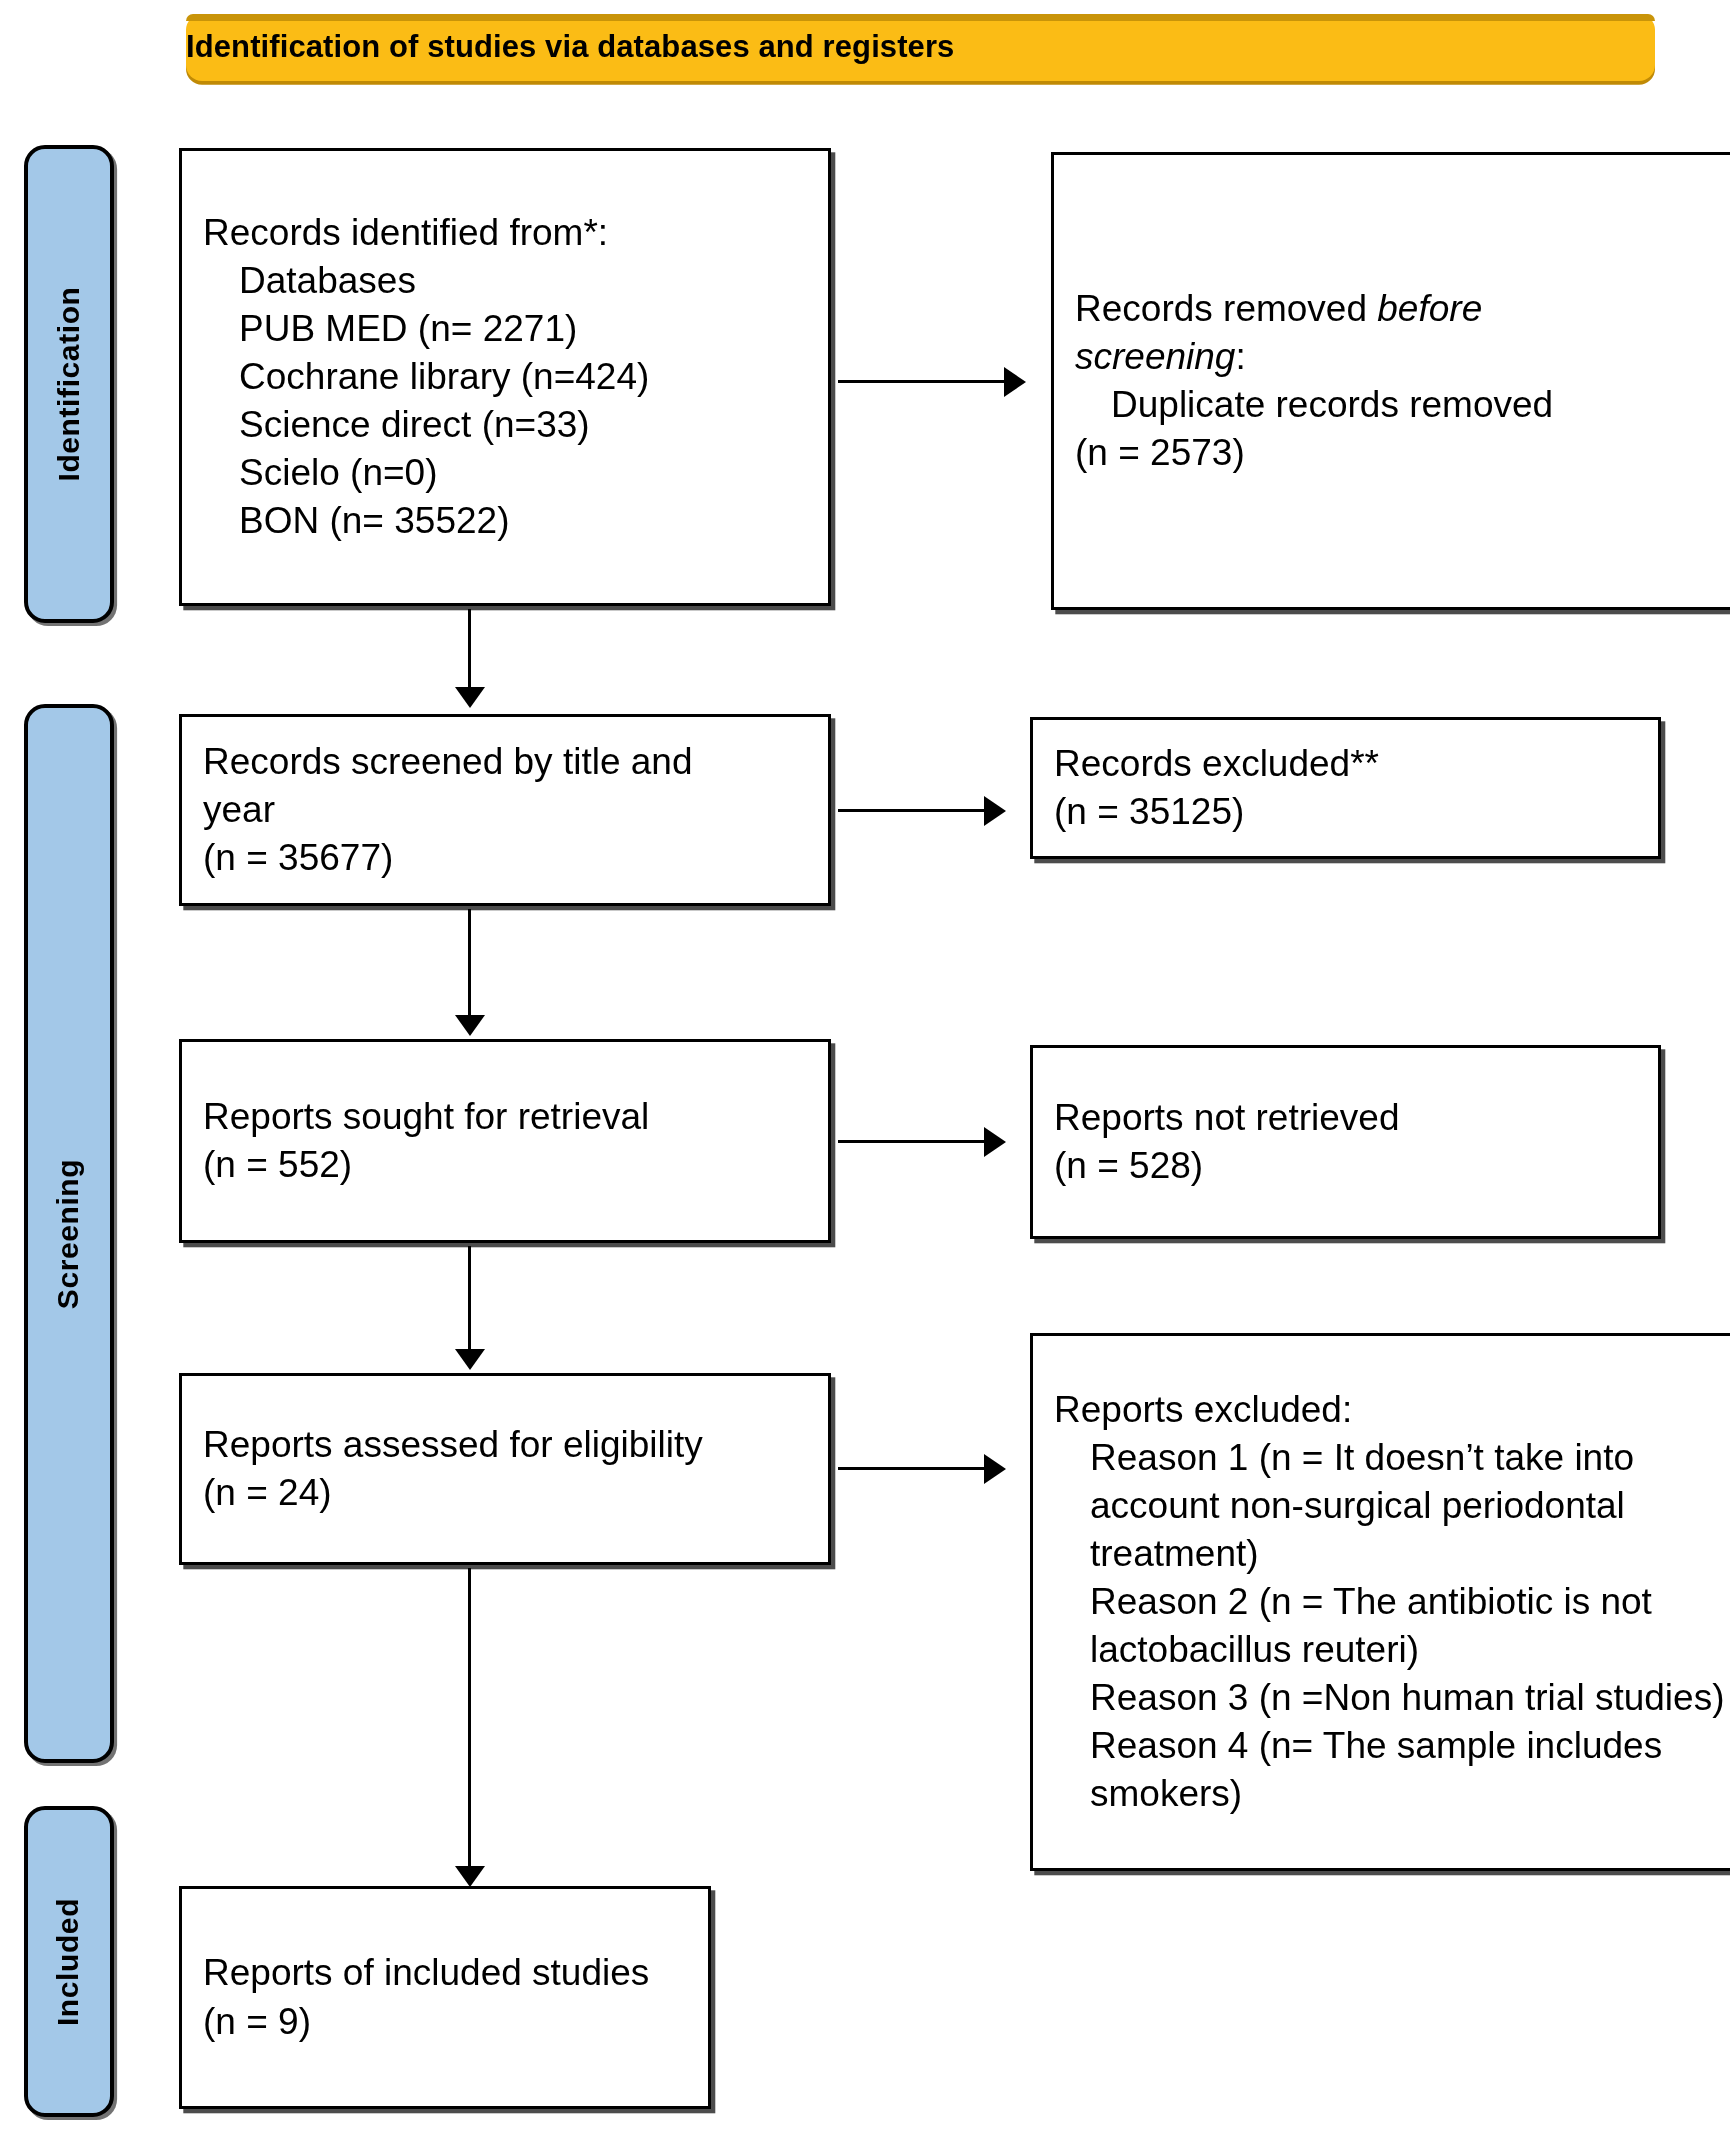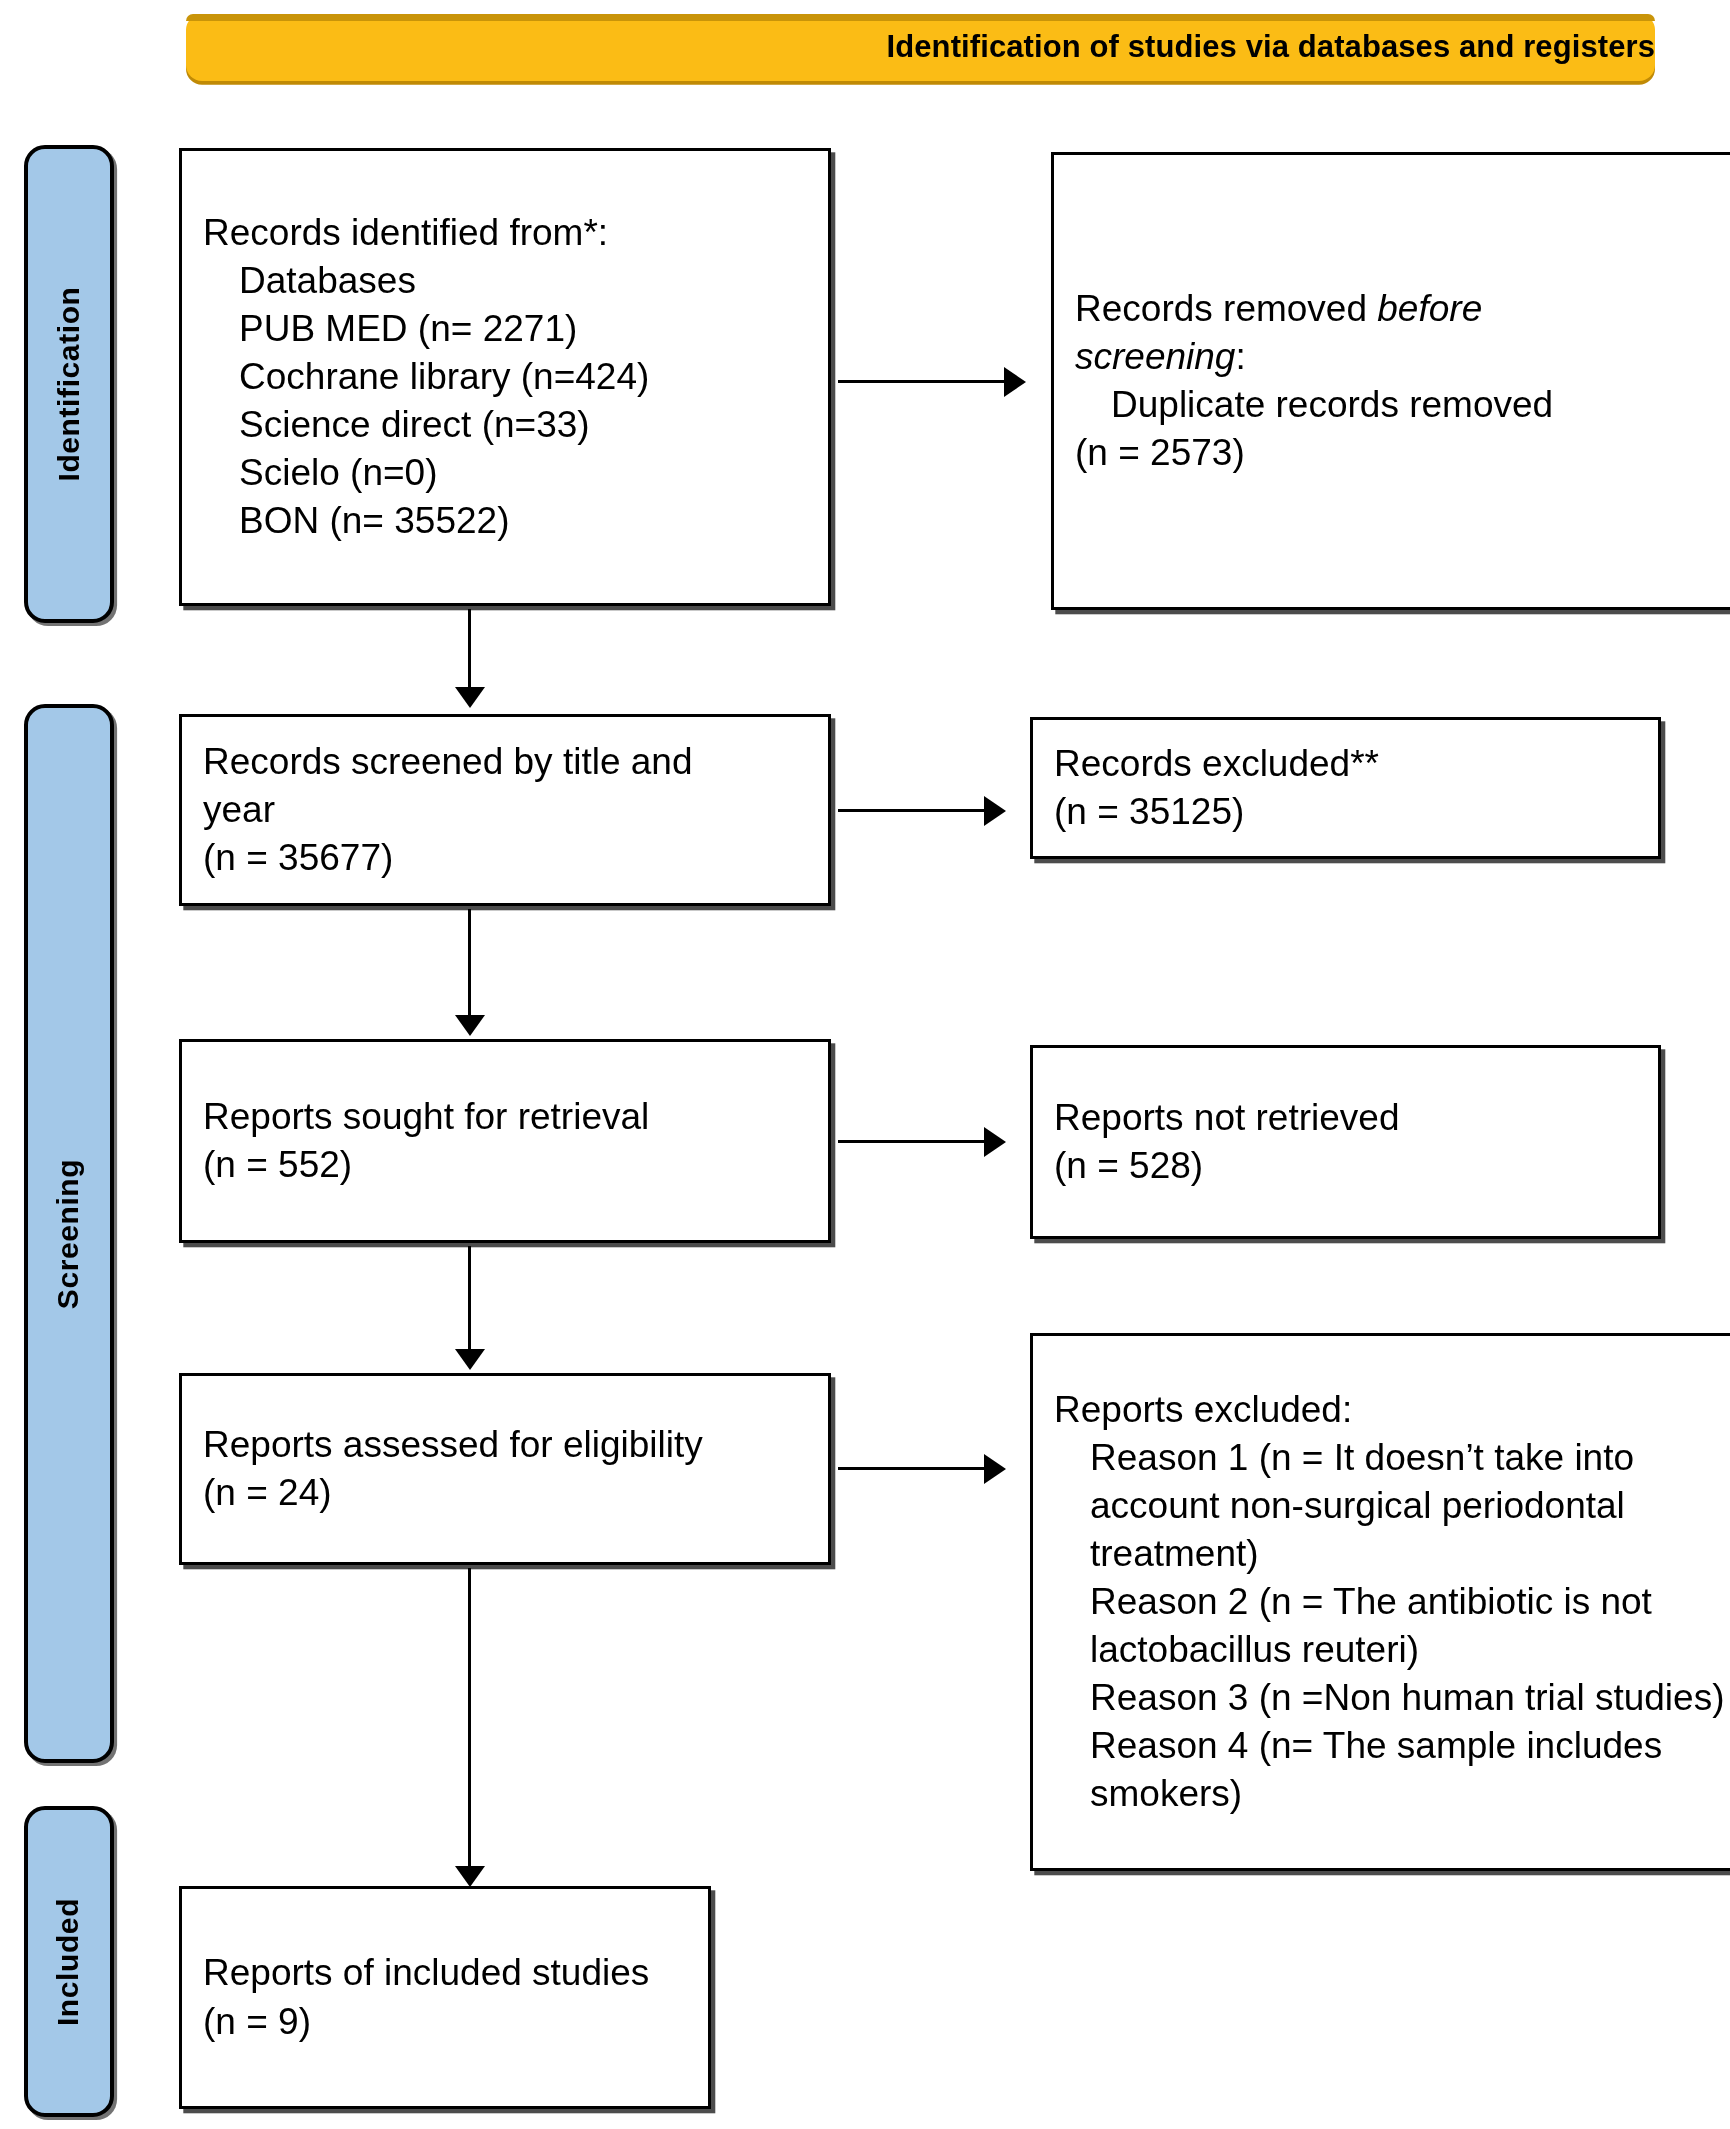--- a/index.html
+++ b/index.html
@@ -23,21 +23,21 @@
     position: absolute;
     left: 186px;
     top: 13.6px;
     width: 1469px;
     height: 67px;
     background: #FBBC15;
     border-radius: 16px;
     box-shadow: 0 3.7px 0 0 #C08A05;
     display: flex;
     align-items: center;
-    justify-content: flex-end;
+    justify-content: flex-start;
   }
   .banner-inner {
     position: absolute;
     left: 0; right: 0; top: 0;
     height: 7.4px;
     background: #C99409;
     border-top-left-radius: 16px;
     border-top-right-radius: 16px;
   }
   .banner-title {

